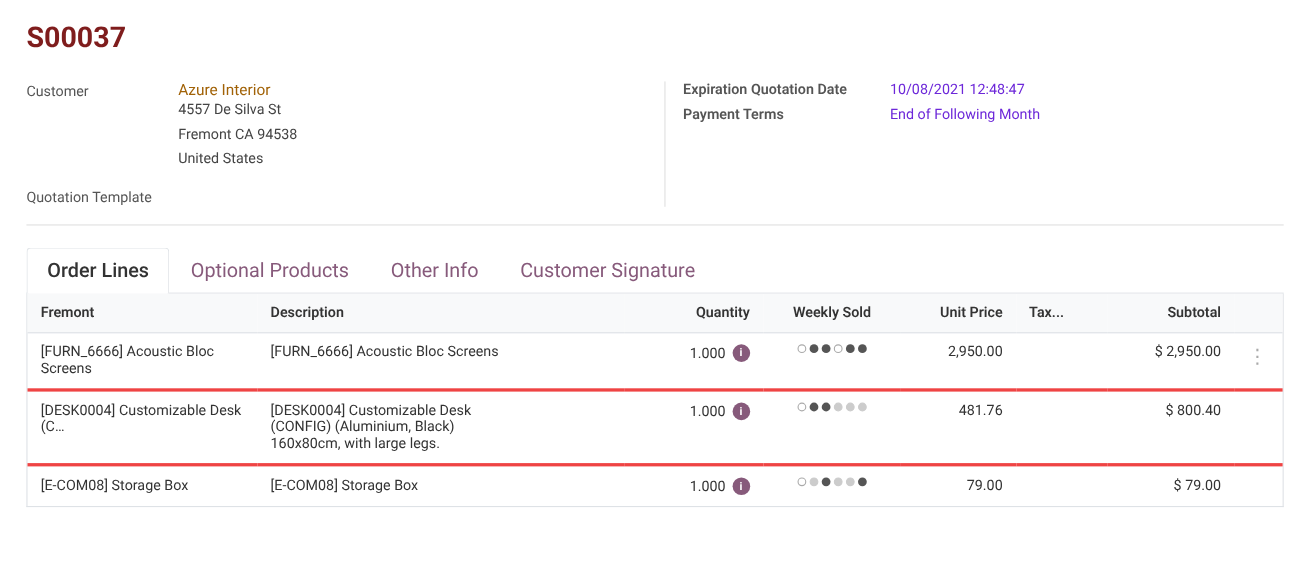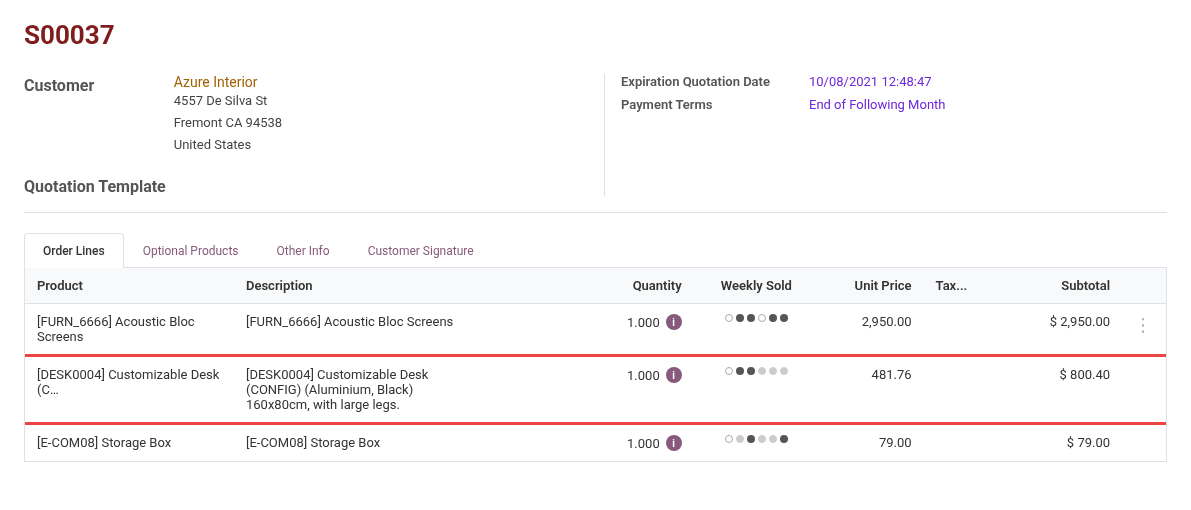--- a/index.html
+++ b/index.html
@@ -2,30 +2,30 @@
 <html><head>
   <meta charset="utf-8">
   <style>
     * { box-sizing: border-box; margin: 0; padding: 0; }
     body { font-family: -apple-system, BlinkMacSystemFont, 'Segoe UI', Roboto, sans-serif; font-size: 14px; color: #333; background: #fff; }
     .page { padding: 20px 24px; max-width: 1191px; }
     .page-title { font-size: 26px; font-weight: 700; margin-bottom: 24px; color: #7f1d1d; }
     .form-section { display: flex; margin-bottom: 20px; border-bottom: 1px solid #e0e0e0; padding-bottom: 16px; }
     .form-left { flex: 0 0 580px; display: flex; }
     .form-right { flex: 1; display: flex; flex-direction: column; gap: 8px; padding-left: 16px; border-left: 1px solid #e0e0e0; }
-    .field-label { font-weight: 700; color: #555; min-width: 130px; padding-top: 2px; font-size: 16px; }
+    .field-label { font-weight: 400; color: #555; min-width: 130px; padding-top: 2px; font-size: 13px; }
     .field-value a, .link { color: #a16207; text-decoration: none; margin-top: 16px; }
     .address-block { font-size: 13px; line-height: 1.7; color: #444; }
     .left-labels { min-width: 130px; padding-right: 8px; }
     .right-field { display: flex; align-items: center; gap: 8px; }
     .right-label { font-weight: 600; color: #555; min-width: 180px; font-size: 13px; }
     .right-value { font-size: 13px; color: #6d28d9; }
     
     .tabs { display: flex; border-bottom: 1px solid #dee2e6; margin-bottom: 0; }
-    .tab { padding: 10px 18px; cursor: pointer; font-size: 12px; border: 1px solid transparent; border-bottom: none; margin-bottom: -1px; color: #875a7b; background: transparent; text-align: center; }
+    .tab { padding: 10px 18px; cursor: pointer; font-size: 18px; border: 1px solid transparent; border-bottom: none; margin-bottom: -1px; color: #875a7b; background: transparent; text-align: center; }
     .tab.active { background: #fff; border-color: #dee2e6; border-bottom-color: #fff; color: #333; font-weight: 500; border-radius: 4px 4px 0 0; }
     
     .table-wrapper { margin-top: 0; border: 1px solid #dee2e6; border-top: none; }
     table { width: 100%; border-collapse: collapse; }
     thead tr { background: #f8f9fa; }
     th { padding: 10px 12px; text-align: left; font-weight: 600; font-size: 13px; color: #333; border-bottom: 1px solid #dee2e6; }
     th.right, td.right { text-align: right; }
     th.center, td.center { text-align: center; }
     td { padding: 10px 12px; font-size: 13px; color: #333; border-bottom: 3px solid #ef4444; vertical-align: top; }
     tr:last-child td { border-bottom: none; }
@@ -87,21 +87,21 @@
     <div class="tab active">Order Lines</div>
     <div class="tab">Optional Products</div>
     <div class="tab">Other Info</div>
     <div class="tab">Customer Signature</div>
   </div>
 
   <div class="table-wrapper">
     <table>
       <thead>
         <tr>
-          <th class="col-product">Product</th>
+          <th class="col-product">Fremont</th>
           <th class="col-desc">Description</th>
           <th class="col-qty right">Quantity</th>
           <th class="col-weekly center">Weekly Sold</th>
           <th class="col-price right">Unit Price</th>
           <th class="col-tax">Tax...</th>
           <th class="col-subtotal right">Subtotal</th>
           <th class="col-more"></th>
         </tr>
       </thead>
       <tbody>

